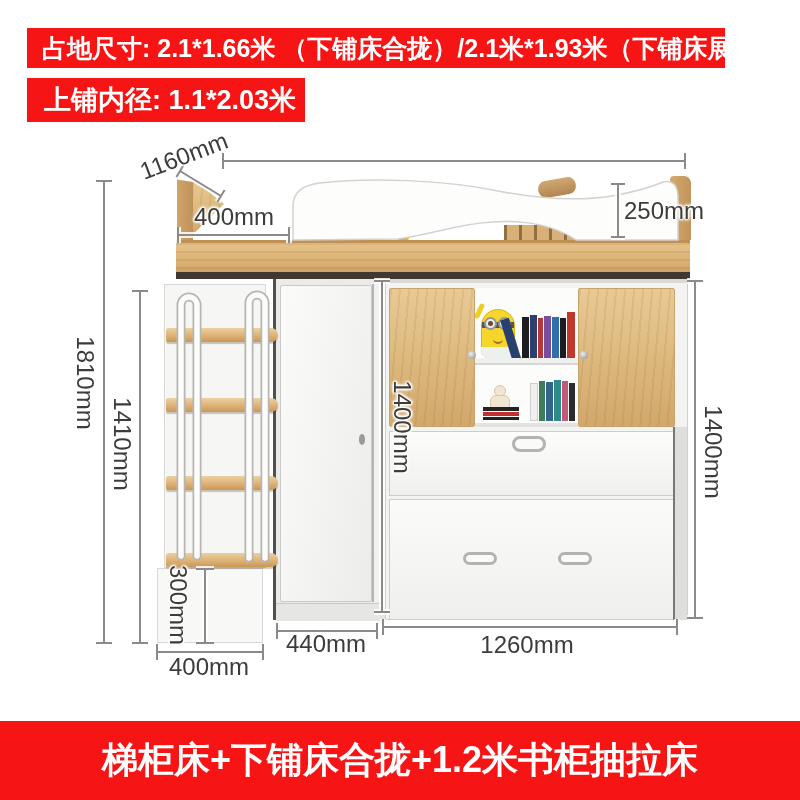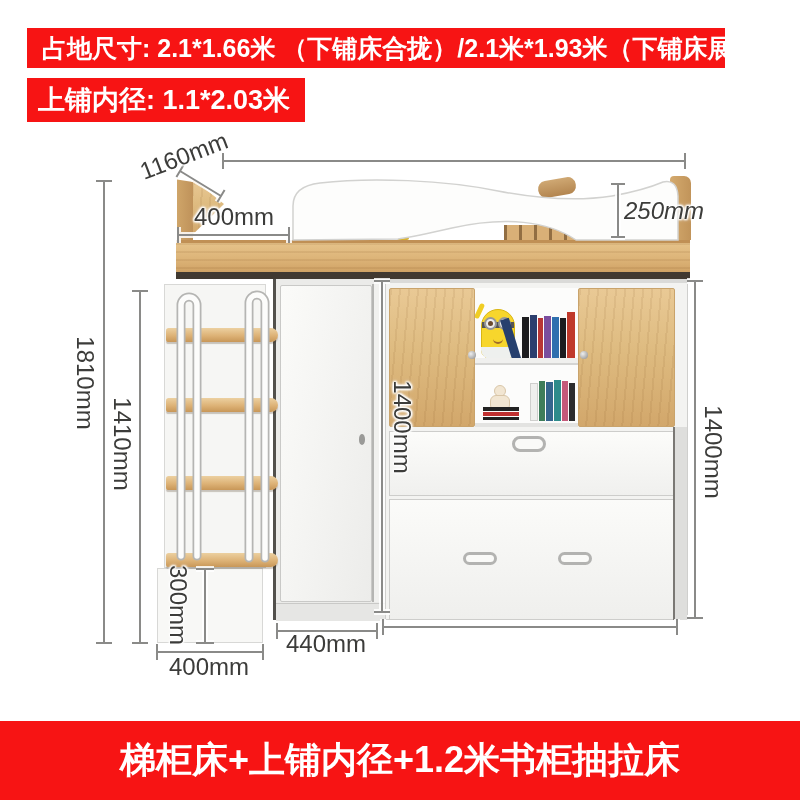--- a/index.html
+++ b/index.html
@@ -2,21 +2,21 @@
 <html><head>
 <meta charset="utf-8">
 <style>
   html,body{margin:0;padding:0;background:#fff;}
   #stage{position:relative;width:800px;height:800px;background:#fff;overflow:hidden;
          font-family:"Liberation Sans","DejaVu Sans",sans-serif;}
   .abs{position:absolute;}
   
   .banner{position:absolute;background:#f71414;color:#fff;font-weight:bold;white-space:nowrap;overflow:hidden;}
   #banner-top{left:27px;top:28px;width:698px;height:40px;line-height:40px;font-size:25px;padding-left:15px;box-sizing:border-box;}
-  #banner-inner{left:27px;top:78px;width:278px;height:44px;line-height:44px;font-size:27px;padding-left:11px;box-sizing:border-box;}
+  #banner-inner{left:27px;top:78px;width:278px;height:44px;line-height:44px;font-size:27px;padding-left:17px;box-sizing:border-box;}
   #footer-banner{left:0;top:721px;width:800px;height:79px;display:flex;align-items:center;justify-content:center;font-size:36px;}
   
   .wood{background:
       repeating-linear-gradient(95deg, rgba(130,85,35,.10) 0 2px, rgba(255,255,255,0) 2px 9px),
       linear-gradient(180deg,#e9c995 0%,#debb80 45%,#d2a76b 100%);}
   .wood-h{background:
       repeating-linear-gradient(180deg, rgba(130,85,35,.12) 0 2px, rgba(255,255,255,0) 2px 8px),
       linear-gradient(180deg,#e6c38a 0%,#dcb377 55%,#cfa164 100%);}
   
   .white-panel{background:#f6f6f4;border:1px solid #d8d8d6;box-sizing:border-box;}
@@ -168,26 +168,27 @@
              M205,569 V643 M196,569 H214 M196,643 H214
              M157,652 H263 M157,644 V660 M263,644 V660
              M277,631 H377 M277,623 V639 M377,623 V639
              M383,627 H677 M383,619 V635 M677,619 V635
              M382,281 V612 M374,281 H390 M374,612 H390
              M695,281 V618 M687,281 H703 M687,618 H703" fill="none" stroke="#8a8a88" stroke-width="2"></path>
   </svg>
 
   <div class="dim" style="left:184px;top:156px;transform:translate(-50%,-50%) rotate(-21deg);">1160mm</div>
   <div class="dim" style="left:234px;top:217px;transform:translate(-50%,-50%);">400mm</div>
-  <div class="dim" style="left:664px;top:211px;transform:translate(-50%,-50%);font-style:italic;">250mm</div>
+  <div class="dim" style="left:664px;top:211px;transform:translate(-50%,-50%);">250mm</div>
   <div class="dim" style="left:85px;top:383px;transform:translate(-50%,-50%) rotate(90deg);">1810mm</div>
   <div class="dim" style="left:122px;top:444px;transform:translate(-50%,-50%) rotate(90deg);">1410mm</div>
   <div class="dim" style="left:178px;top:605px;transform:translate(-50%,-50%) rotate(90deg);">300mm</div>
   <div class="dim" style="left:209px;top:667px;transform:translate(-50%,-50%);">400mm</div>
   <div class="dim" style="left:326px;top:644px;transform:translate(-50%,-50%);">440mm</div>
+  <div class="dim" style="left:527px;top:645px;transform:translate(-50%,-50%);">1260mm</div>
   <div class="dim" style="left:402px;top:427px;transform:translate(-50%,-50%) rotate(90deg);">1400mm</div>
   <div class="dim" style="left:713px;top:452px;transform:translate(-50%,-50%) rotate(90deg);">1400mm</div>
 
   <div class="banner" id="banner-top">占地尺寸: 2.1*1.66米 （下铺床合拢）/2.1米*1.93米（下铺床展开）</div>
   <div class="banner" id="banner-inner">上铺内径: 1.1*2.03米</div>
-  <div class="banner" id="footer-banner">梯柜床+上铺内径+1.2米书柜抽拉床</div>
+  <div class="banner" id="footer-banner">梯柜床+下铺床合拢+1.2米书柜抽拉床</div>
 
 </div>
 
 </body></html>

